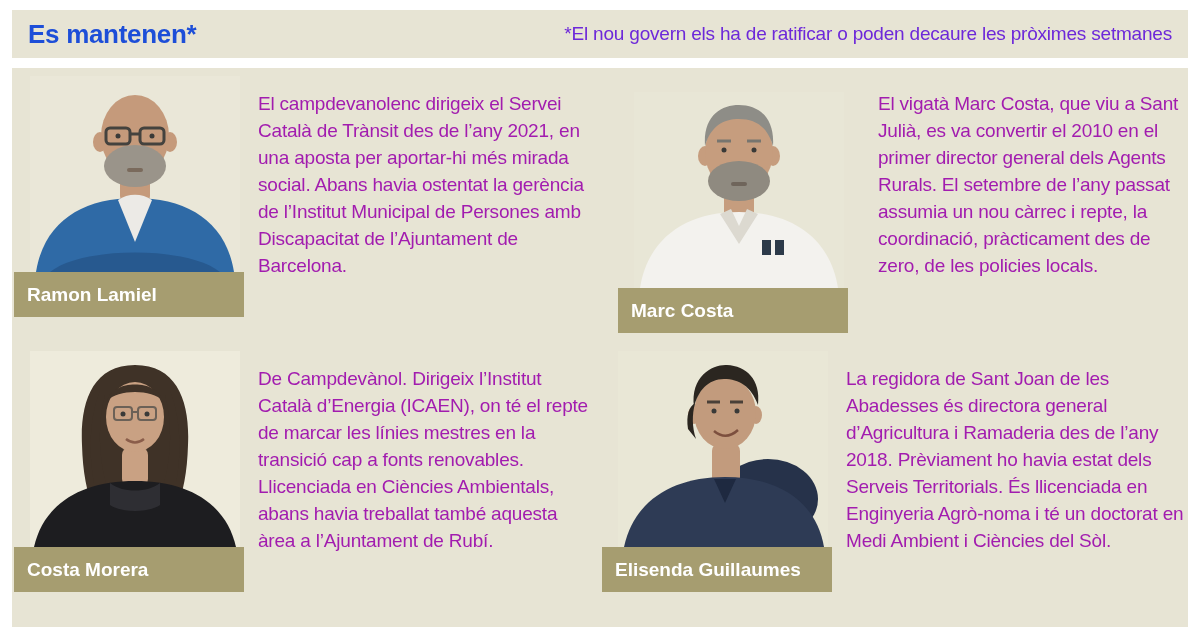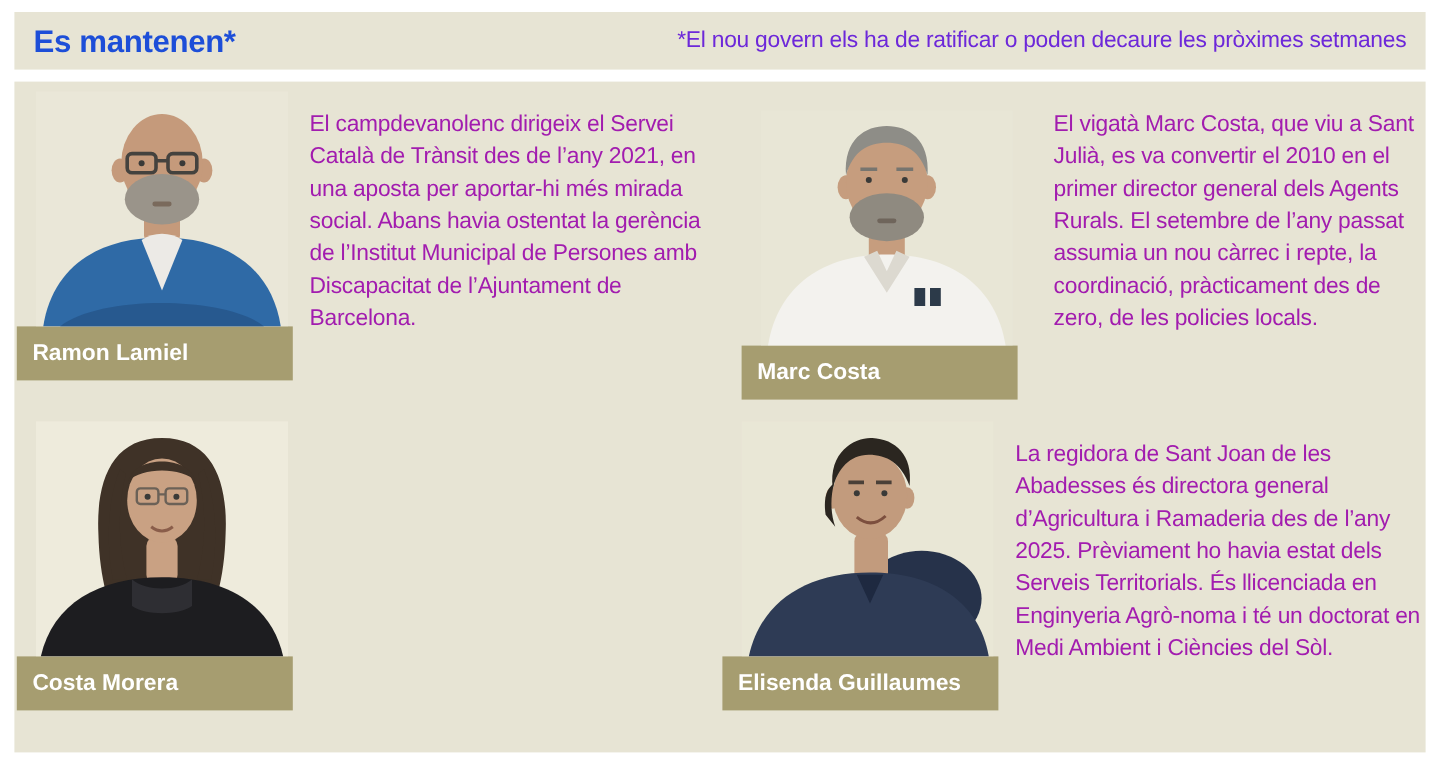--- a/index.html
+++ b/index.html
@@ -123,20 +123,21 @@
         <circle cx="117" cy="63" r="2.5" fill="#3a3a38"></circle>
         <g stroke="#6b6157" stroke-width="2" fill="none">
           <rect x="84" y="56" width="18" height="13" rx="3"></rect>
           <rect x="108" y="56" width="18" height="13" rx="3"></rect>
           <line x1="102" y1="61" x2="108" y2="61"></line>
         </g>
         <path d="M96 88 Q105 95 114 88" stroke="#8a5d4a" stroke-width="2.5" fill="none"></path>
       </svg>
       <figcaption class="name-label">Costa Morera</figcaption>
     </figure>
+    <p class="desc">De Campdevànol. Dirigeix l’Institut Català d’Energia (ICAEN), on té el repte de marcar les línies mestres en la transició cap a fonts renovables. Llicenciada en Ciències Ambientals, abans havia treballat també aquesta àrea a l’Ajuntament de Rubí.</p>
   </section>
 
   <section class="cell">
     <figure class="media" style="margin:0">
       <svg width="210" height="196" viewBox="0 0 210 196">
         <rect width="210" height="196" fill="#e9e7d6"></rect>
         <ellipse cx="150" cy="148" rx="50" ry="40" fill="#26324a"></ellipse>
         <rect x="94" y="92" width="28" height="42" rx="8" fill="#c29b7d"></rect>
         <path d="M6 196 C16 150 54 126 107 126 C160 126 198 150 206 196 Z" fill="#2e3b55"></path>
         <path d="M96 128 L107 152 L118 128 Z" fill="#1e2940"></path>
@@ -146,16 +147,16 @@
         <path d="M76 56 C72 24 96 13 109 14 C128 15 143 28 140 54 C133 35 121 28 106 28 C90 28 80 40 76 56 Z" fill="#2b2620"></path>
         <path d="M77 52 C74 64 74 76 78 88 L70 78 C68 64 71 56 77 52 Z" fill="#2b2620"></path>
         <circle cx="96" cy="60" r="2.5" fill="#3a3a38"></circle>
         <circle cx="119" cy="60" r="2.5" fill="#3a3a38"></circle>
         <line x1="89" y1="51" x2="102" y2="51" stroke="#4a4038" stroke-width="3"></line>
         <line x1="112" y1="51" x2="125" y2="51" stroke="#4a4038" stroke-width="3"></line>
         <path d="M96 80 Q108 90 120 79" stroke="#7c4f3e" stroke-width="2.5" fill="none"></path>
       </svg>
       <figcaption class="name-label">Elisenda Guillaumes</figcaption>
     </figure>
-    <p class="desc">La regidora de Sant Joan de les Abadesses és directora general d’Agricultura i Ramaderia des de l’any 2025. Prèviament ho havia estat dels Serveis Territorials. És llicenciada en Enginyeria Agrò-noma i té un doctorat en Medi Ambient i Ciències del Sòl.</p>
+    <p class="desc">La regidora de Sant Joan de les Abadesses és directora general d’Agricultura i Ramaderia des de l’any 2018. Prèviament ho havia estat dels Serveis Territorials. És llicenciada en Enginyeria Agrò-noma i té un doctorat en Medi Ambient i Ciències del Sòl.</p>
   </section>
 
 </main>
 
 </body></html>

